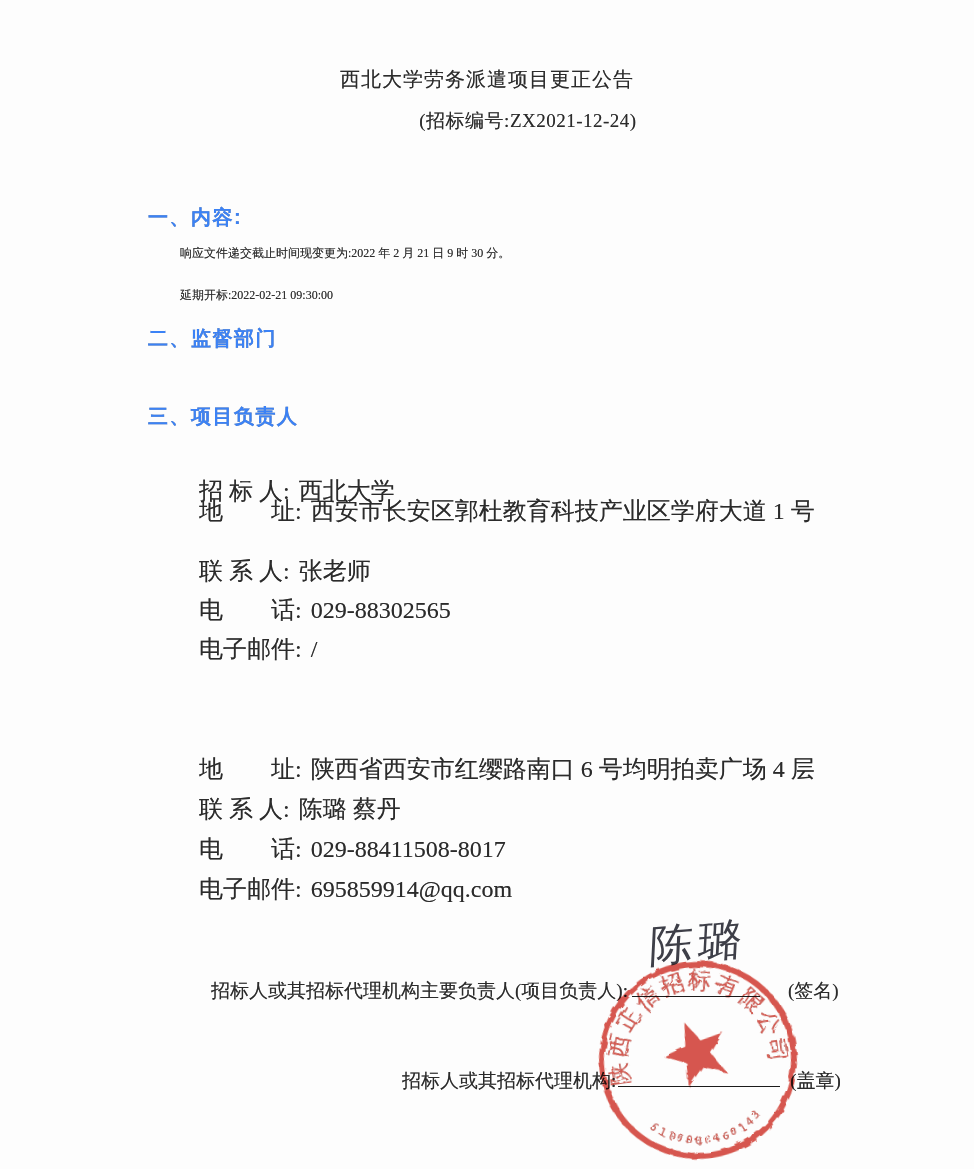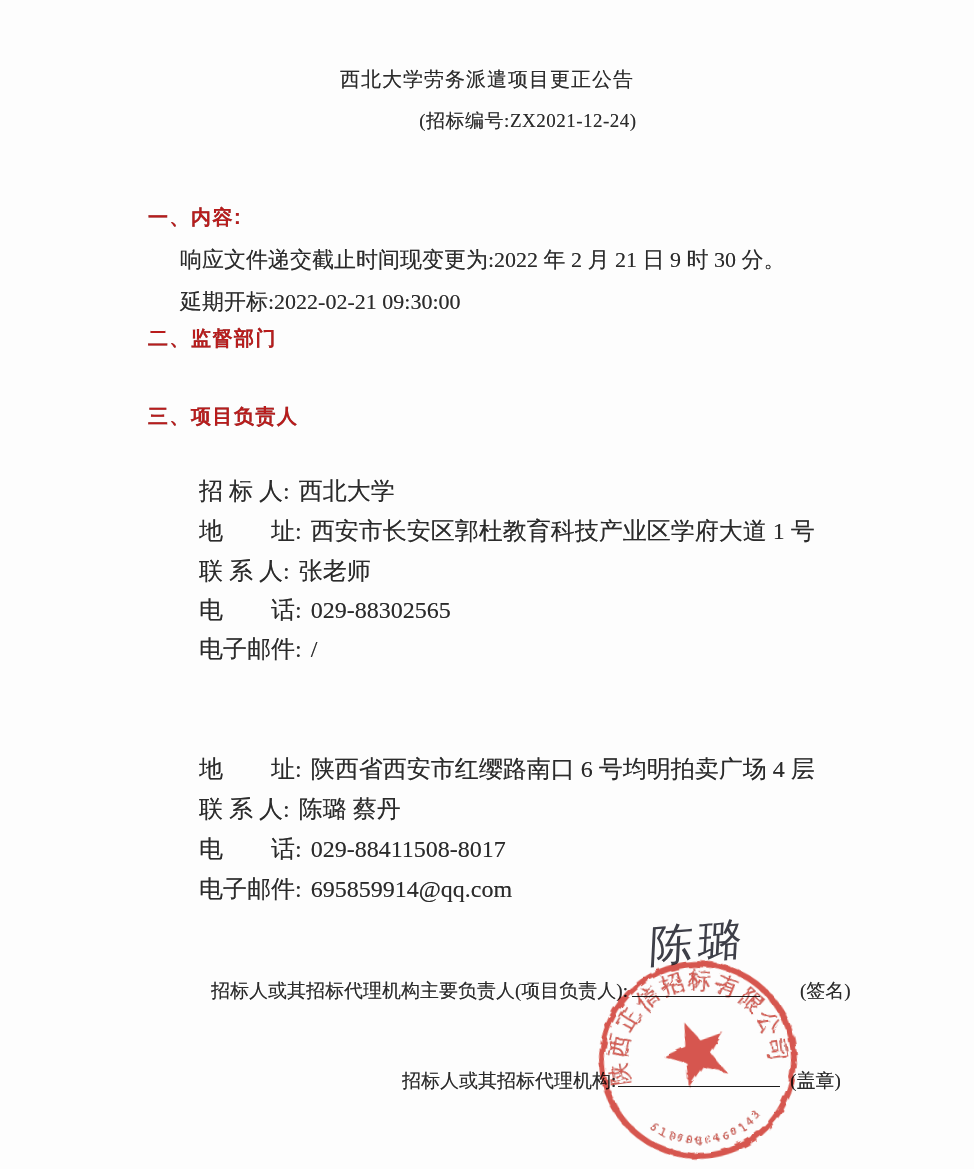--- a/index.html
+++ b/index.html
@@ -20,36 +20,36 @@
     text-shadow:0 0 .6px rgba(50,50,50,.55);
   }
   .abs{position:absolute;}
   .center{left:0;width:100%;text-align:center;}
   .doc-title{top:66px;font-size:20px;letter-spacing:1px;}
   .doc-subtitle{top:108px;font-size:19px;letter-spacing:.5px;margin-left:41px;}
   .heading{
     left:148px;
     font-family:"Liberation Sans","DejaVu Sans",sans-serif;
     font-weight:700;font-size:20px;letter-spacing:1.5px;
-    color:#b91c1c;
+    color:#3b82f6;
   }
-  .body-line{left:180px;font-size:22px;white-space:pre;}
+  .body-line{left:180px;font-size:12px;white-space:pre;}
   .row{left:175px;font-size:24px;white-space:pre;}
   .row .lbl{display:inline-block;min-width:90px;white-space:pre;}
   .row .val{margin-left:9px;}
   .sign-line{font-size:19px;white-space:pre;}
   .line-signature{left:192px;top:956px;}
   .line-seal{left:383px;top:1046px;}
   .uline{
     display:inline-block;height:.95em;
     border-bottom:1.7px solid #1b1b1b;
   }
   .uline-signature{width:128px;margin-left:4px;}
   .uline-seal{width:162px;margin-left:2px;}
-  .suffix-signature{margin-left:40px;}
+  .suffix-signature{margin-left:28px;}
   .suffix-seal{margin-left:10px;}
   .signature{
     left:648px;top:918px;
     font-size:44px;letter-spacing:5px;
     color:var(--ink);
     transform:rotate(-5deg) skewX(-8deg);
     transform-origin:left bottom;
     opacity:.88;
     mix-blend-mode:multiply;
     z-index:6;
@@ -85,21 +85,21 @@
   <div class="abs body-line" style="top:287px">延期开标:2022-02-21 09:30:00</div>
 
   <div class="abs heading" style="top:325px">二、监督部门</div>
 
 
   <div class="abs heading" style="top:403px">三、项目负责人</div>
 
   <div class="abs row" style="top:448px">
     <span class="lbl">招 标 人:</span><span class="val">西北大学</span>
   </div>
-  <div class="abs row" style="top:488px">
+  <div class="abs row" style="top:468px">
     <span class="lbl">地　　址:</span><span class="val">西安市长安区郭杜教育科技产业区学府大道 1 号</span>
   </div>
   <div class="abs row" style="top:528px">
     <span class="lbl">联 系 人:</span><span class="val">张老师</span>
   </div>
   <div class="abs row" style="top:567px">
     <span class="lbl">电　　话:</span><span class="val">029-88302565</span>
   </div>
   <div class="abs row" style="top:606px">
     <span class="lbl">电子邮件:</span><span class="val">/</span>

